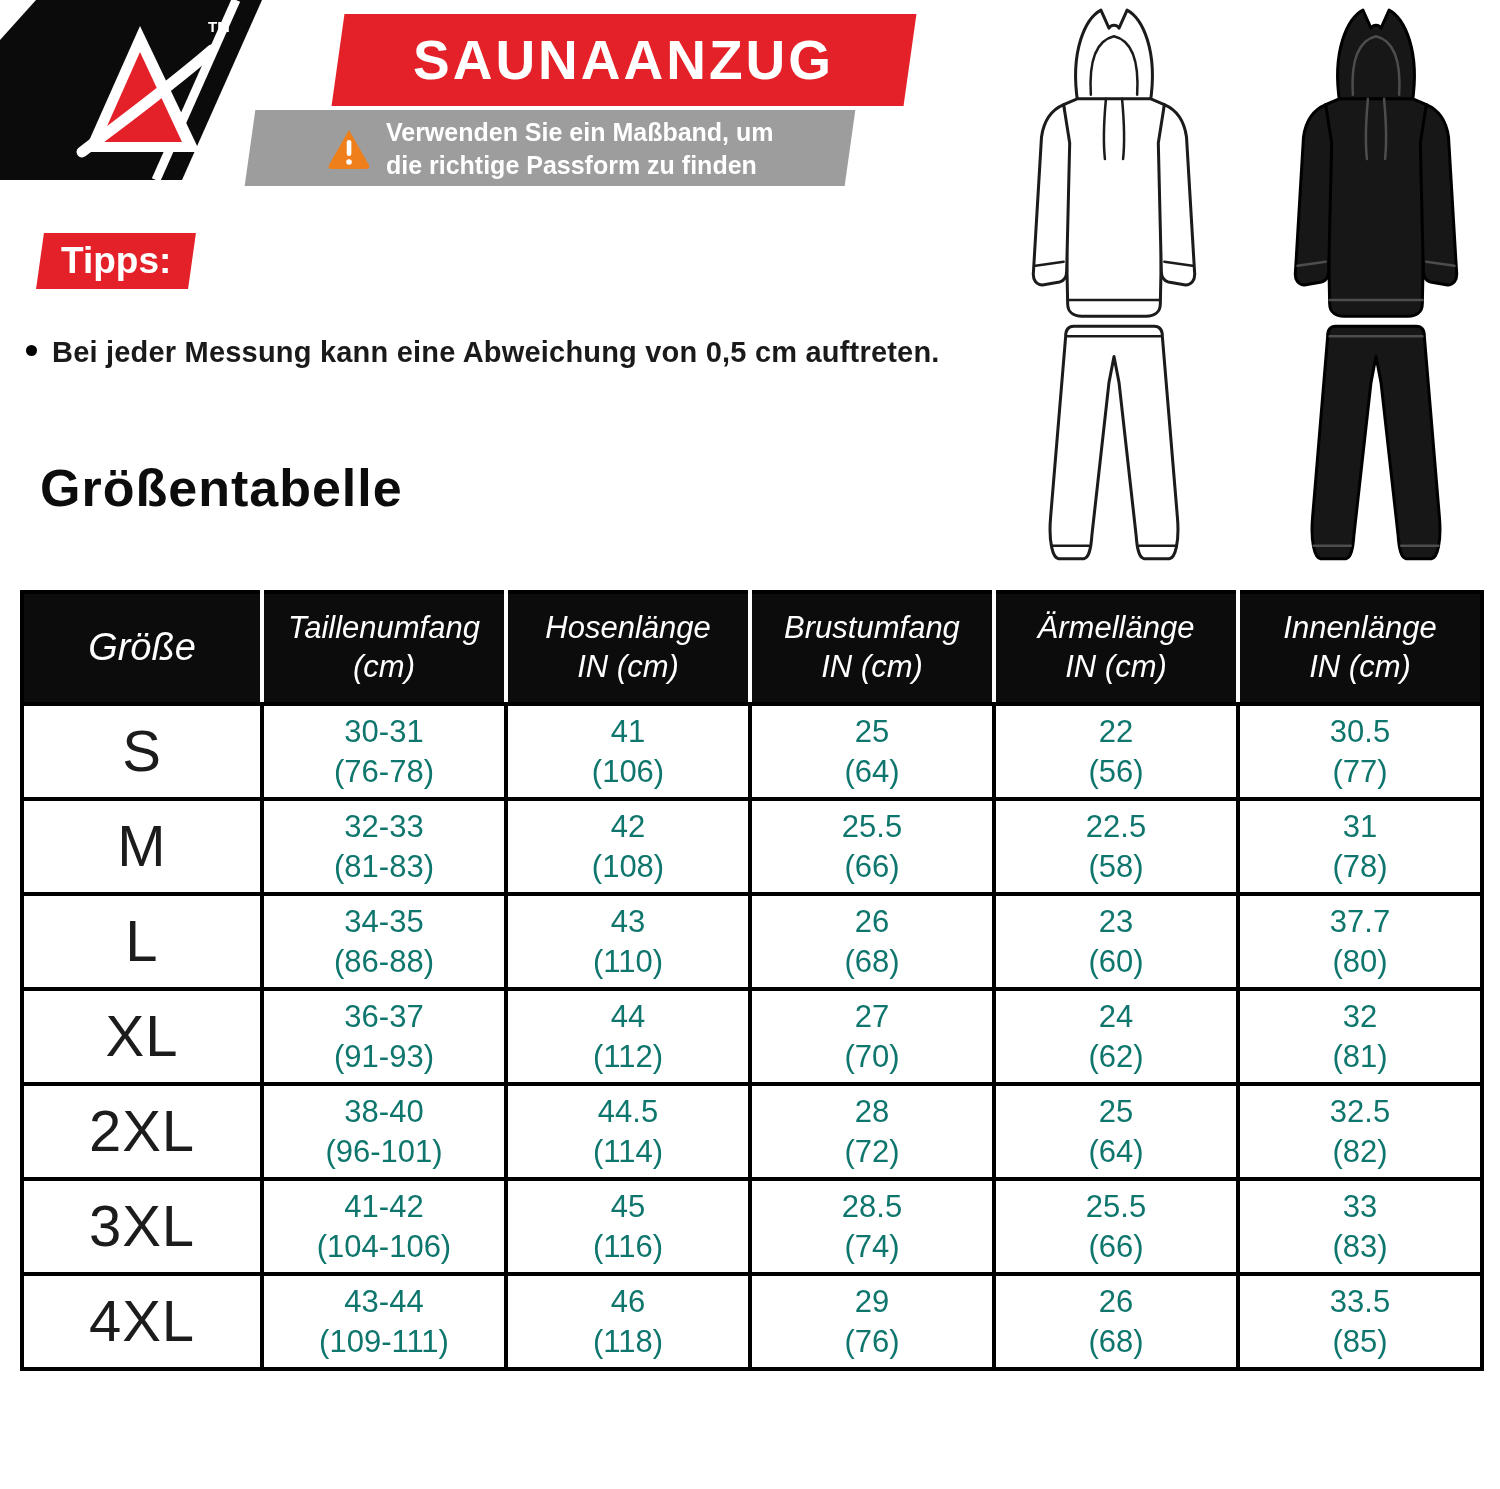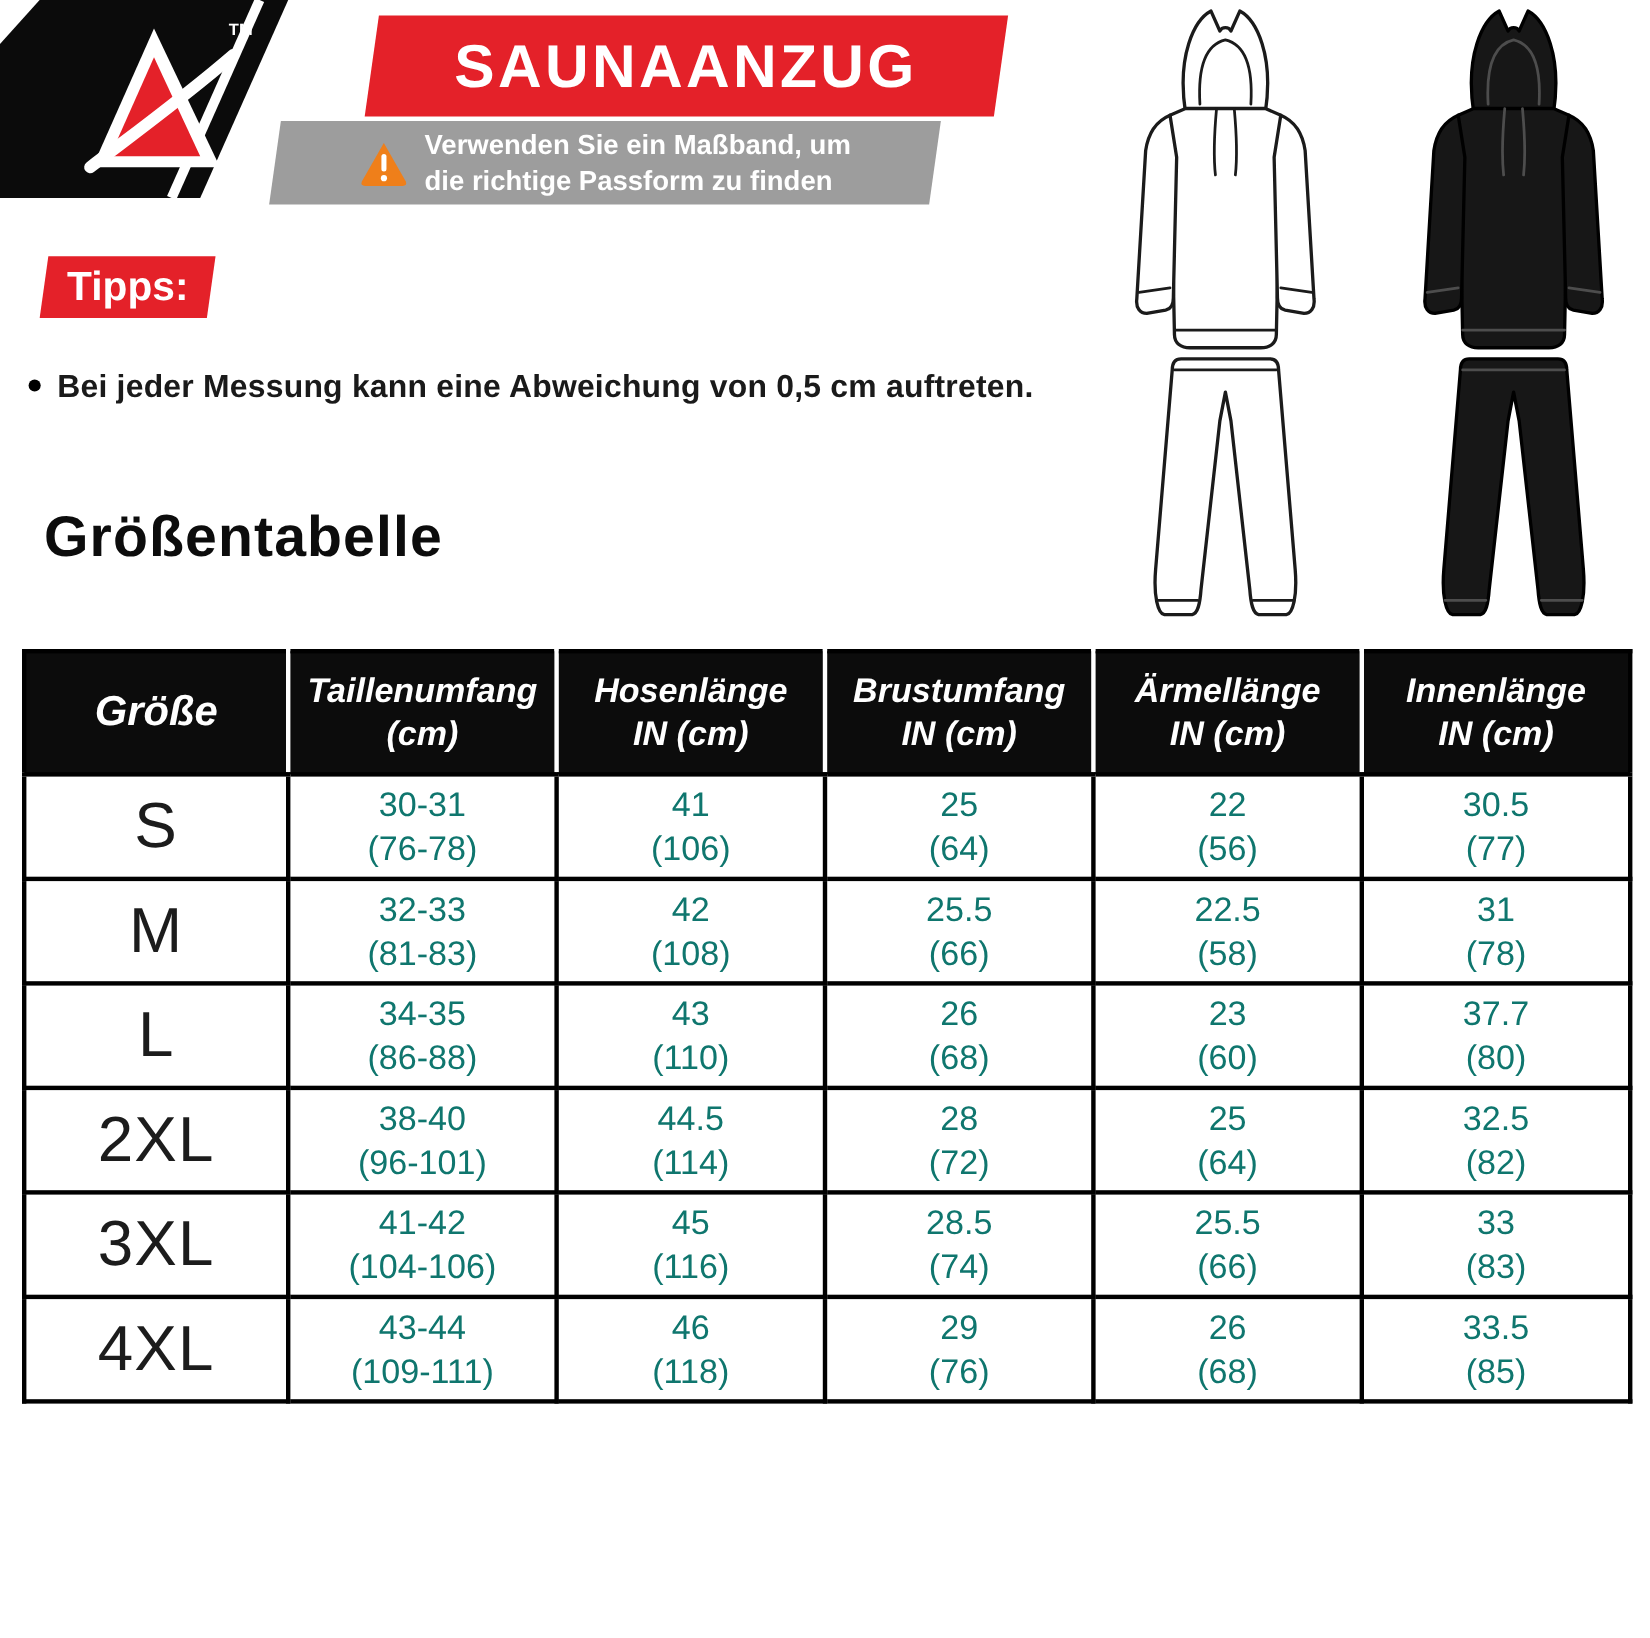--- a/index.html
+++ b/index.html
@@ -67,21 +67,21 @@
   .suit-dark .fillpart { fill:#171717; stroke:#000000; stroke-width:3; stroke-linejoin:round; }
   .suit-dark .seam { stroke:#4d4d4d; stroke-width:2.5; fill:none; stroke-linecap:round; }
 
   
   table.size-table {
     position:absolute; left:20px; top:590px; width:1460px;
     border-collapse:collapse; table-layout:fixed;
     border:4px solid #000;
   }
   .size-table th {
-    background:#0c0c0c; color:#ffffff; font-style:italic; font-weight:bold;
+    background:#0c0c0c; color:#ffffff; font-style:italic; font-weight:normal;
     font-size:31px; height:112px; text-align:center; vertical-align:middle;
     border-left:4px solid #ffffff; border-bottom:4px solid #000;
     line-height:1.25;
   }
   .size-table th:first-child { border-left:none; font-size:38px; }
   .size-table td {
     border:4px solid #000; text-align:center; vertical-align:middle;
     font-size:31px; color:#0f766e; height:95px; line-height:1.28;
   }
   .size-table td.size-cell { font-size:58px; font-weight:normal; color:#1c1c1c; letter-spacing:1px; }
@@ -256,20 +256,43 @@
         <td>
           <div>23</div>
           <div>(60)</div>
         </td>
         <td>
           <div>37.7</div>
           <div>(80)</div>
         </td>
       </tr>
       <tr>
+        <td class="size-cell">XL</td>
+        <td>
+          <div>36-37</div>
+          <div>(91-93)</div>
+        </td>
+        <td>
+          <div>44</div>
+          <div>(112)</div>
+        </td>
+        <td>
+          <div>27</div>
+          <div>(70)</div>
+        </td>
+        <td>
+          <div>24</div>
+          <div>(62)</div>
+        </td>
+        <td>
+          <div>32</div>
+          <div>(81)</div>
+        </td>
+      </tr>
+      <tr>
         <td class="size-cell">2XL</td>
         <td>
           <div>38-40</div>
           <div>(96-101)</div>
         </td>
         <td>
           <div>44.5</div>
           <div>(114)</div>
         </td>
         <td>

